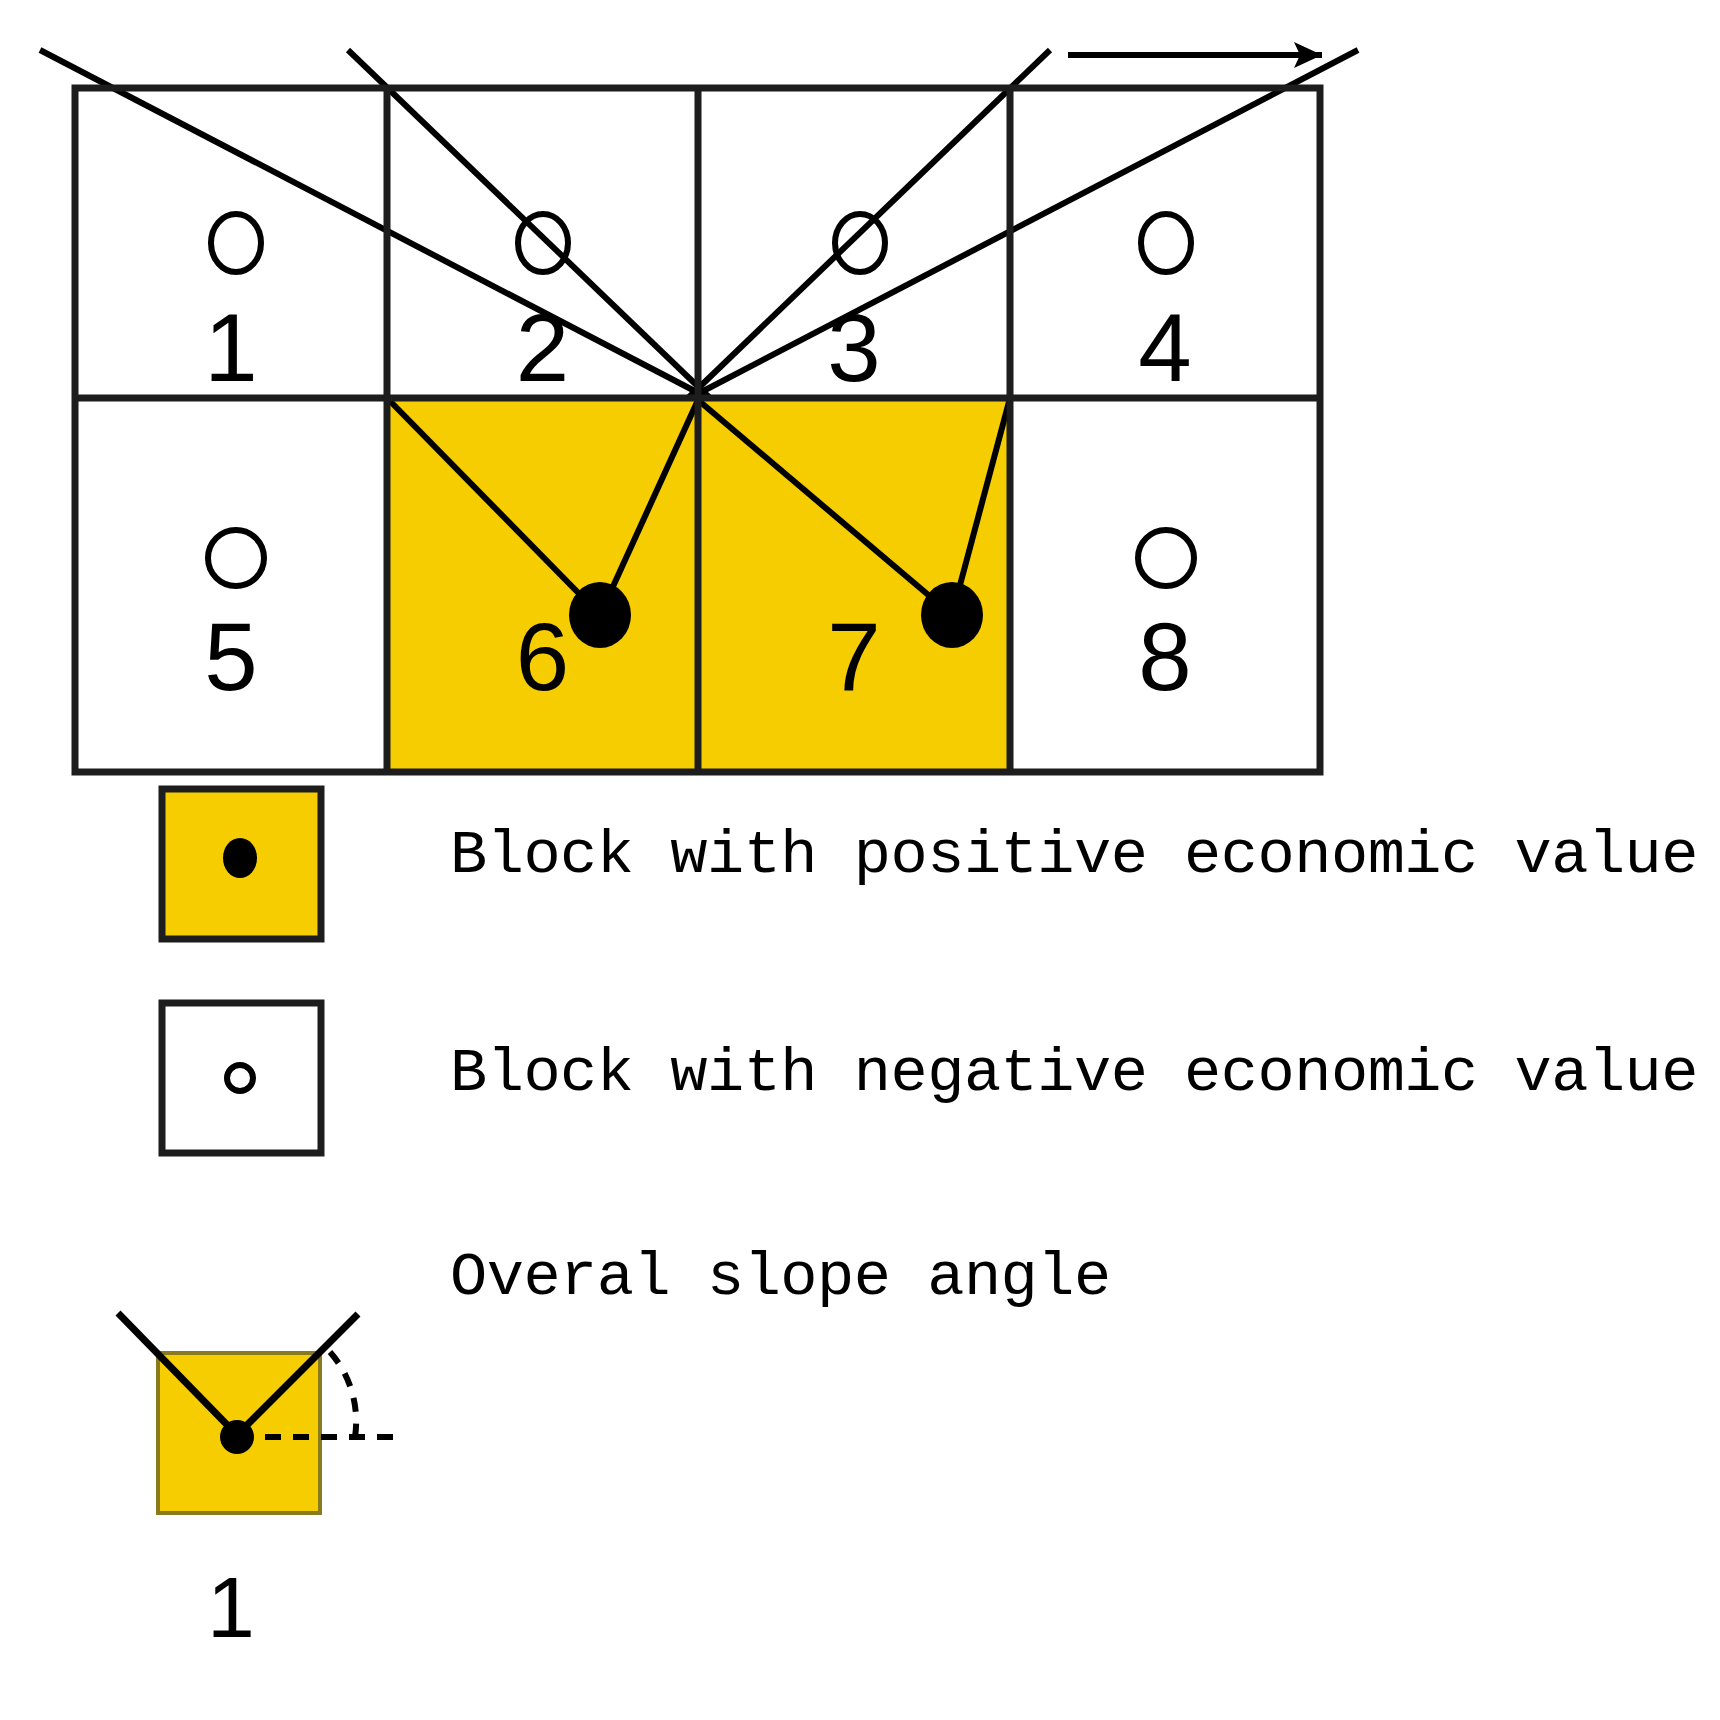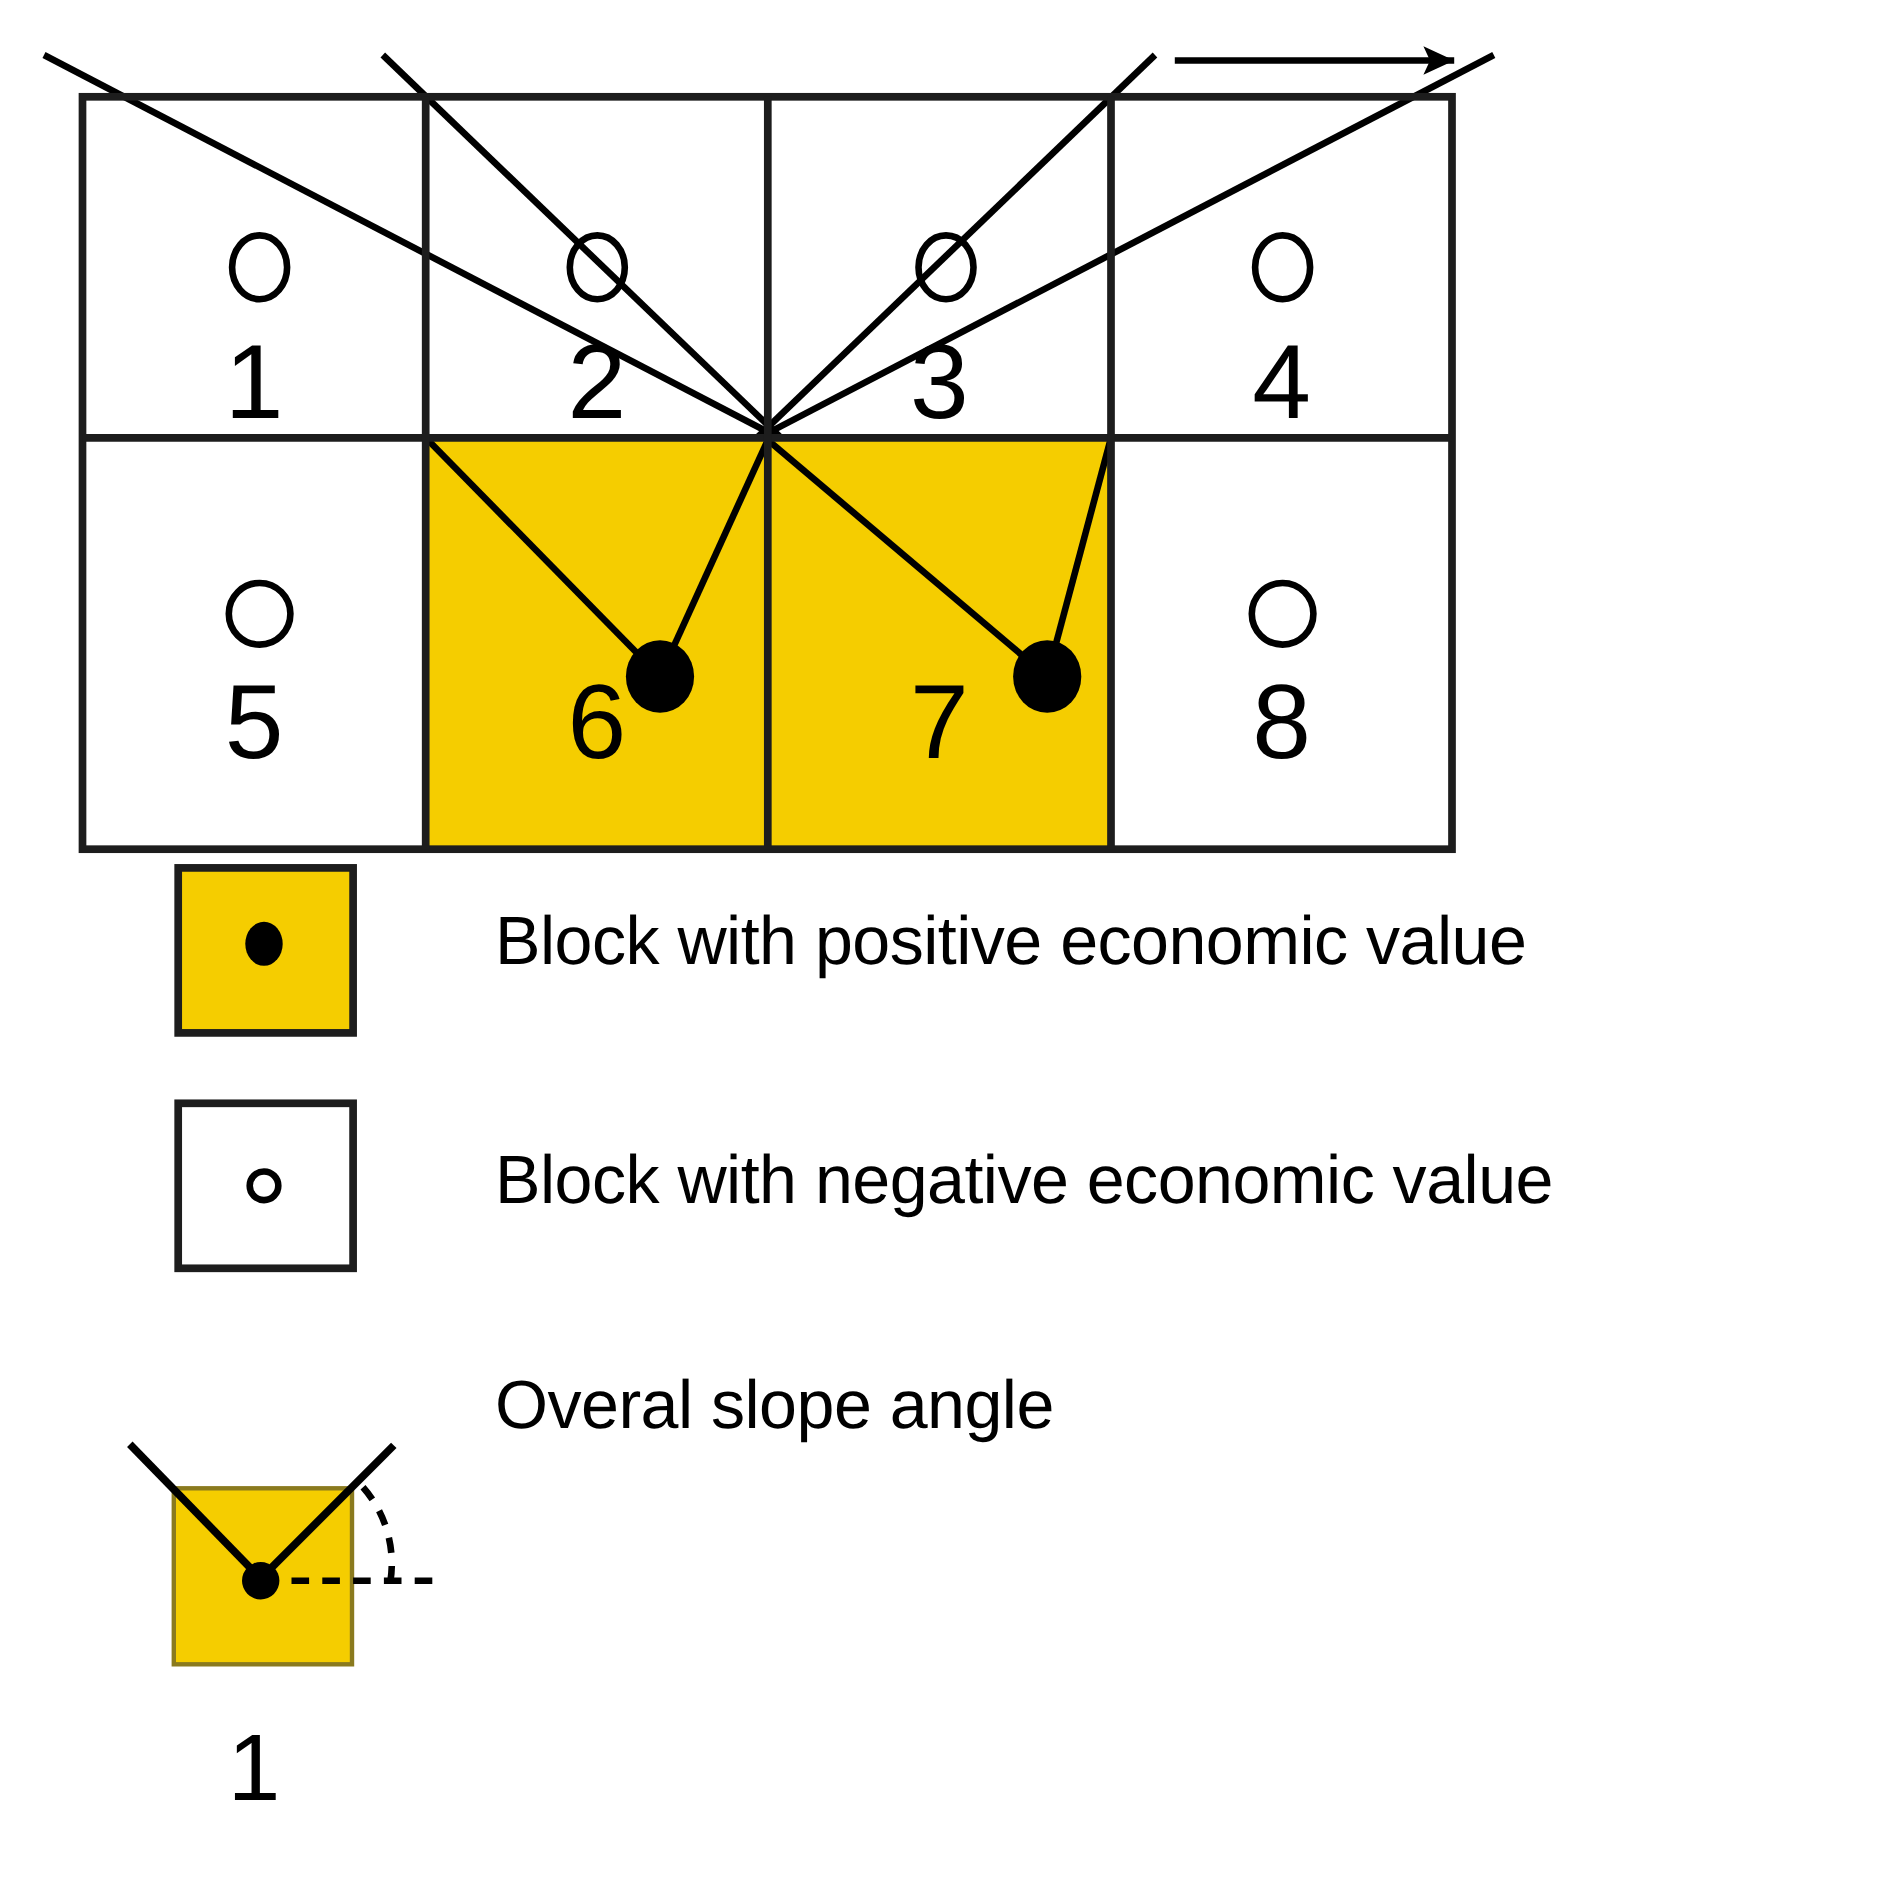--- a/index.html
+++ b/index.html
@@ -20,21 +20,21 @@
   }
   #figure {
     position: absolute;
     left: 0;
     top: 0;
     width: 1720px;
     height: 1720px;
   }
   .legend-label {
     position: absolute;
-    font-family: Liberation Sans, sans-serif;
+    font-family: Liberation Mono, monospace;
     font-size: 62px;
     color: #000000;
     white-space: nowrap;
     letter-spacing: -0.5px;
   }
   .block-num {
     position: absolute;
     font-family: "Liberation Sans", sans-serif;
     font-size: 96px;
     color: #000000;

